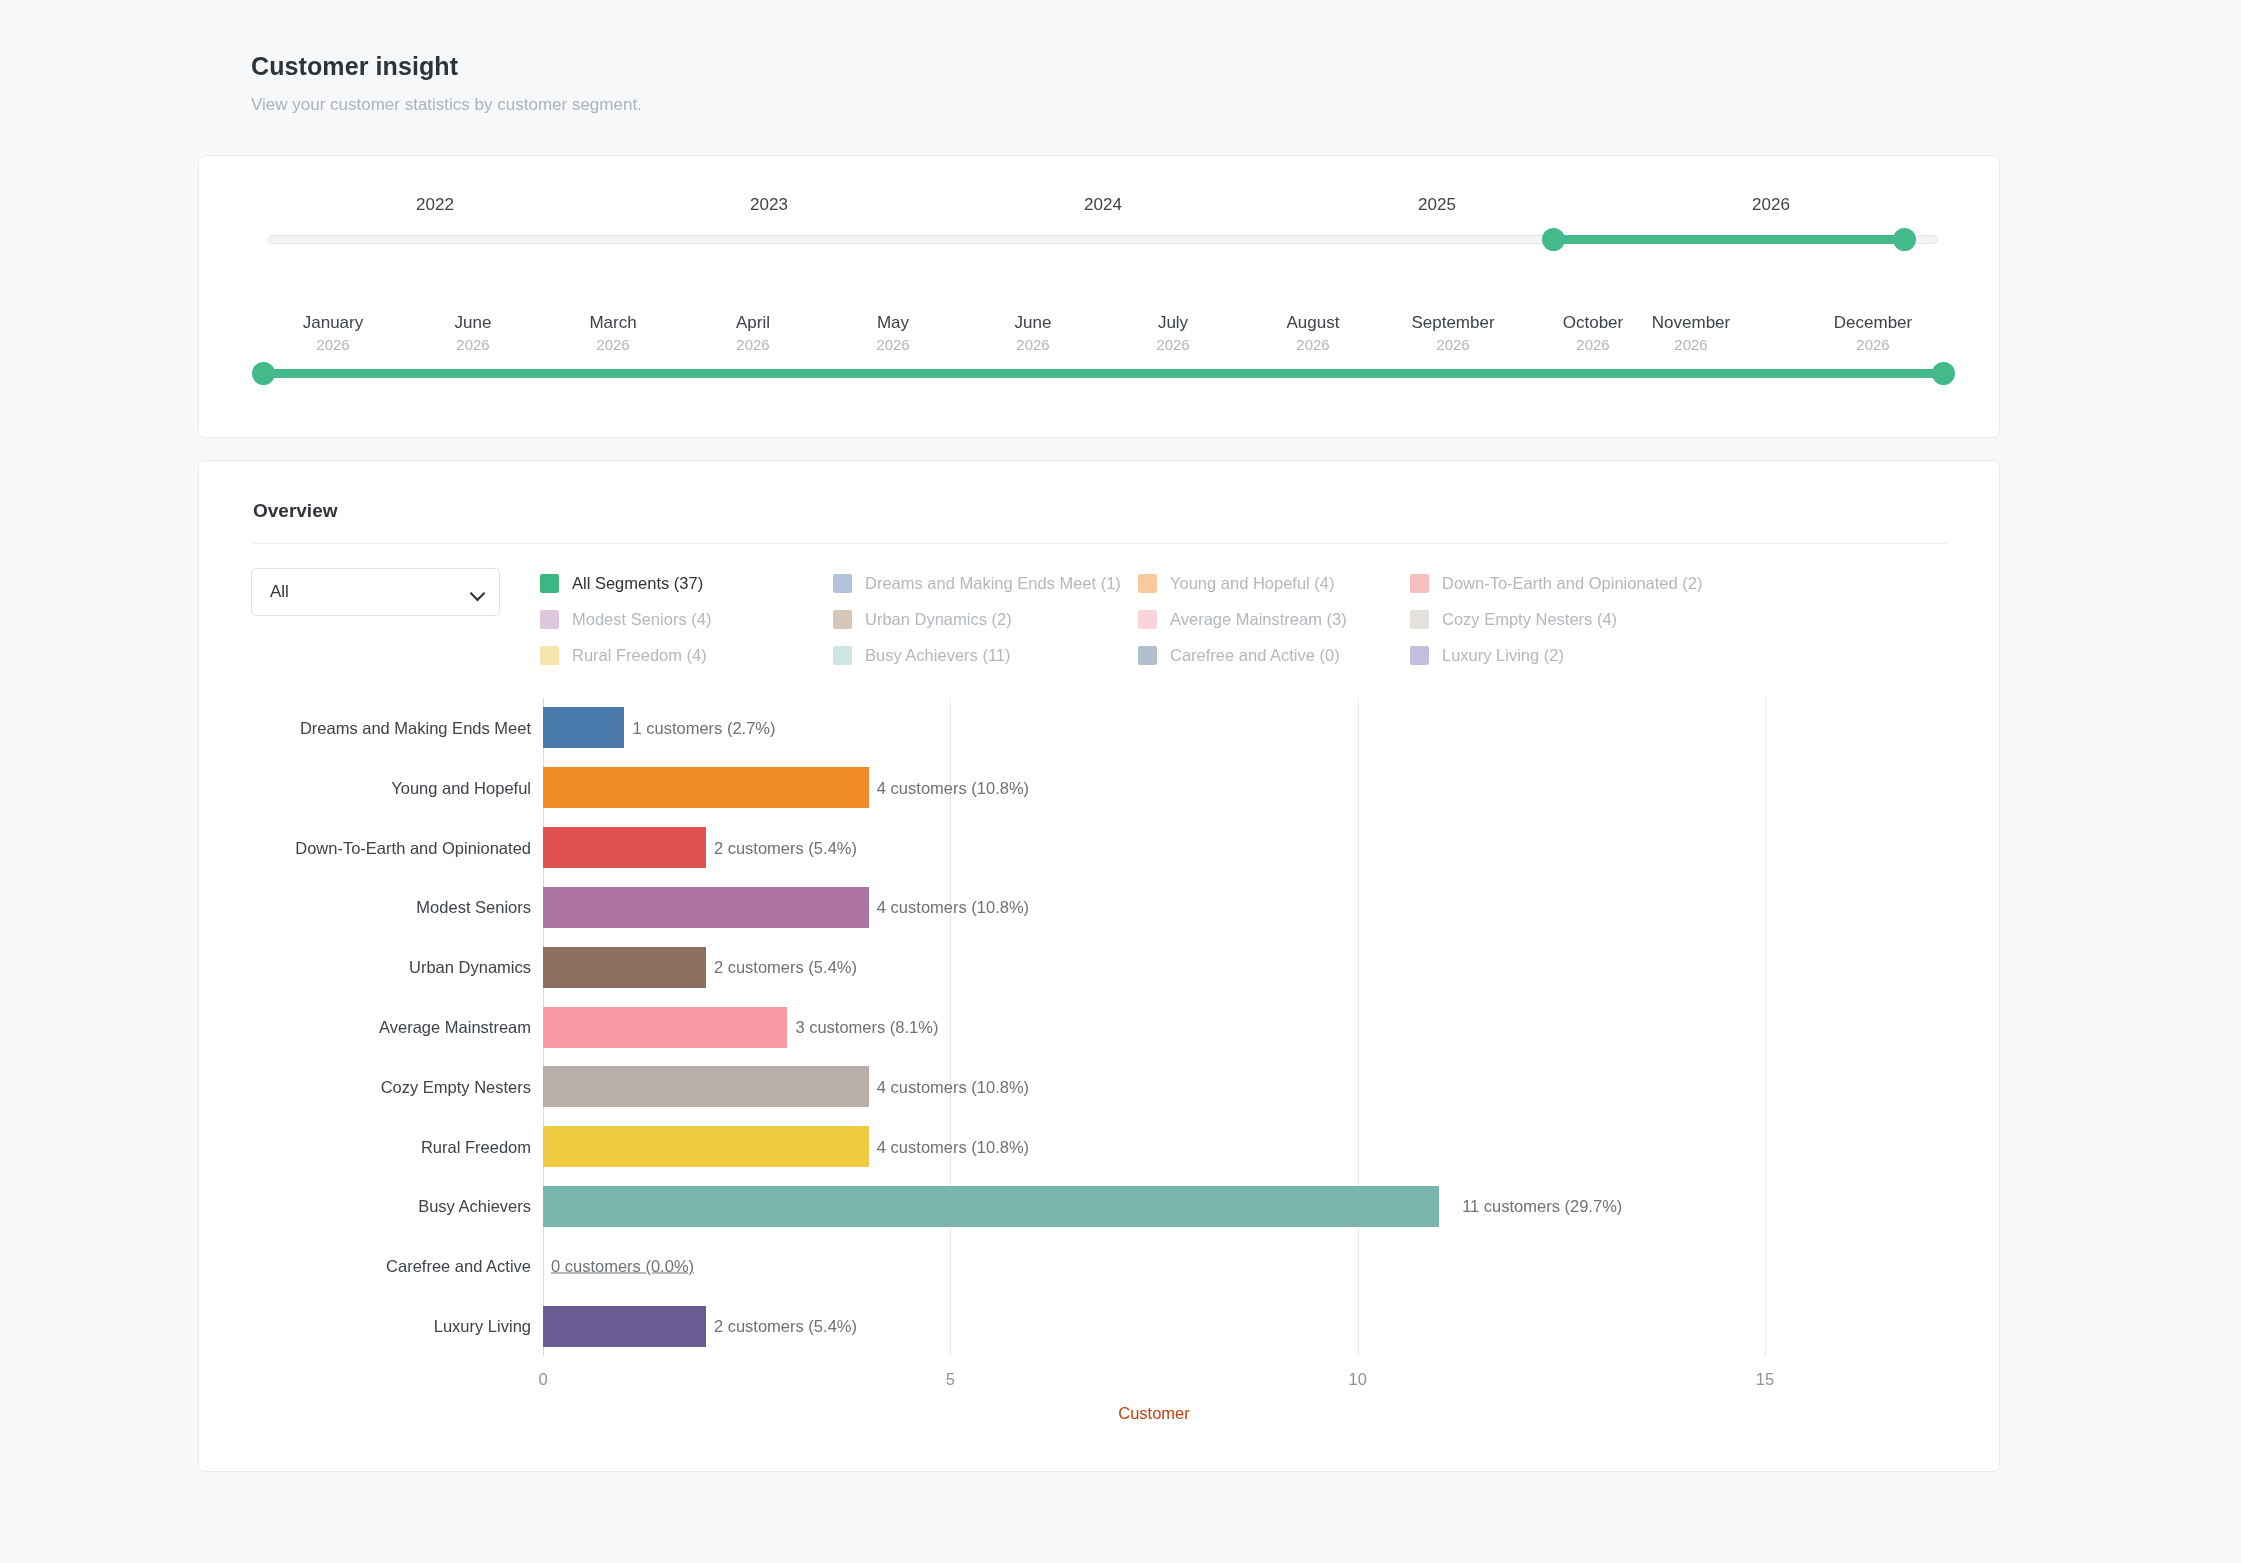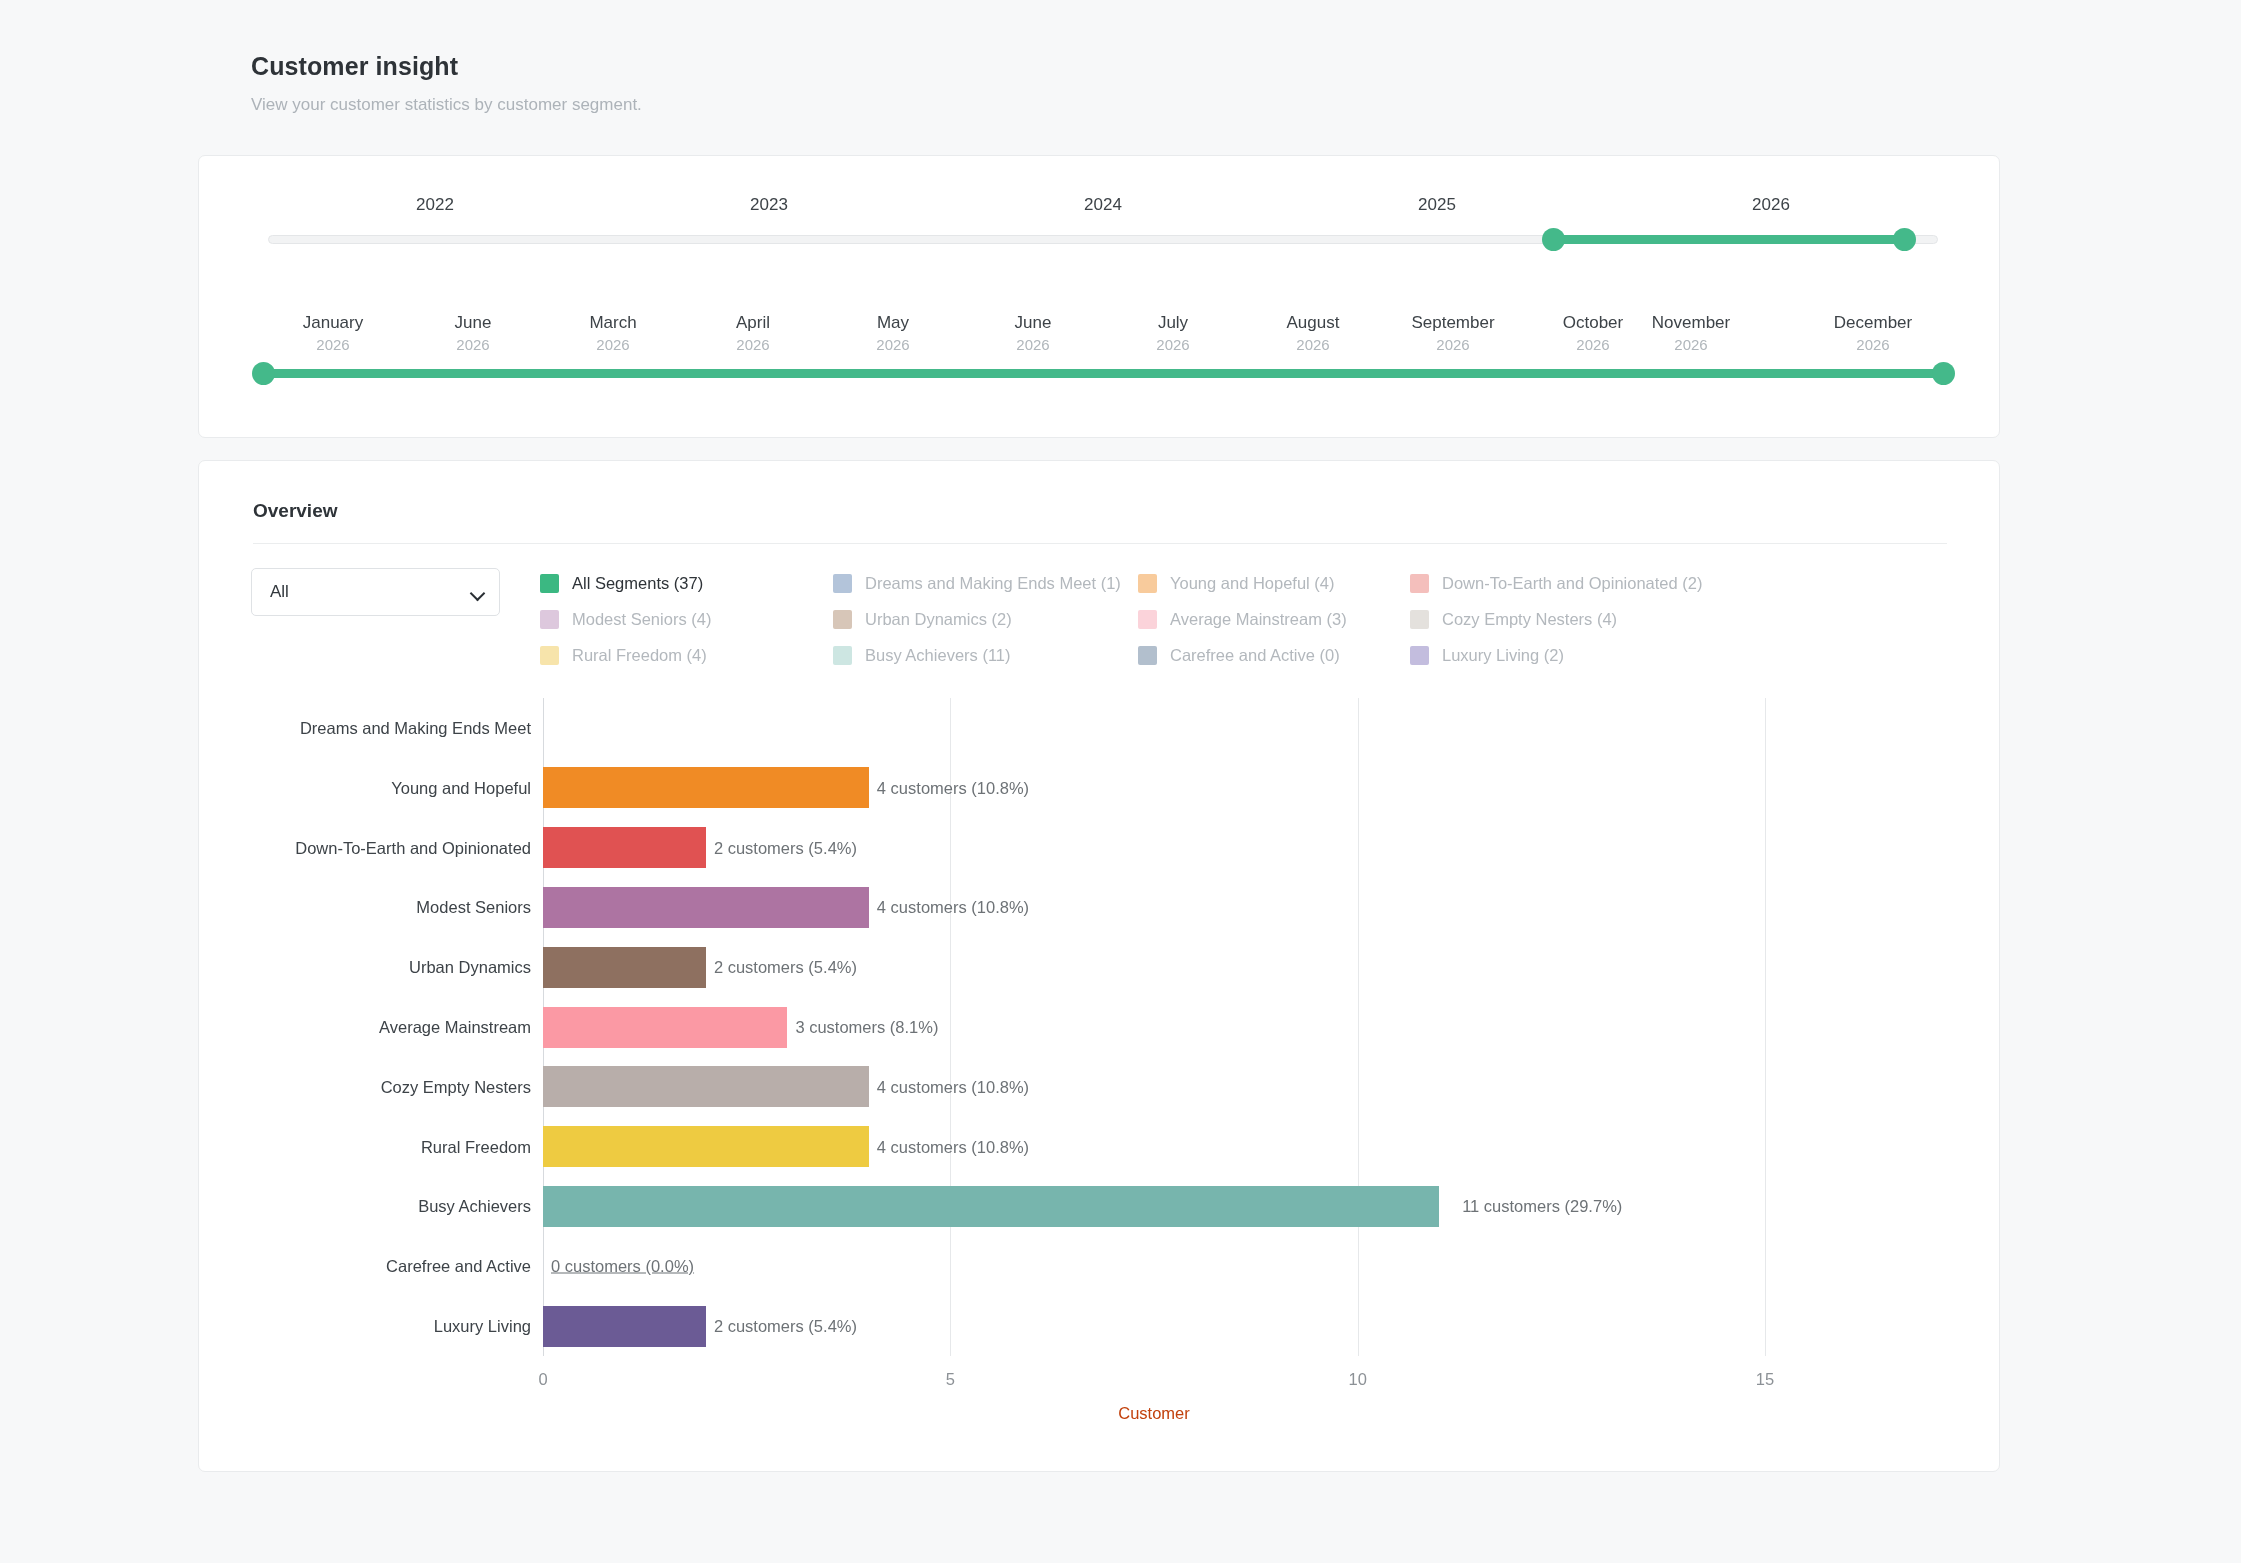--- a/index.html
+++ b/index.html
@@ -271,20 +271,24 @@
         </div>
       </div>
     </div>
 
   <div class="chart">
     <div class="plot" id="plot">
         <div class="gridline axis0" style="left: 0px;"></div>
         <div class="gridline" style="left: 407.333px;"></div>
         <div class="gridline" style="left: 814.667px;"></div>
         <div class="gridline" style="left: 1222px;"></div>
+        <div class="bar-row" style="top: 9.40909px; width: 1222px;">
+          <div class="bar" style="width: 81.4667px; background: rgb(74, 122, 171);"></div>
+          <div class="bar-value" style="left: 89.4667px;">1 customers (2.7%)</div>
+        </div>
         <div class="bar-row" style="top: 69.2273px; width: 1222px;">
           <div class="bar" style="width: 325.867px; background: rgb(240, 139, 37);"></div>
           <div class="bar-value" style="left: 333.867px;">4 customers (10.8%)</div>
         </div>
         <div class="bar-row" style="top: 129.045px; width: 1222px;">
           <div class="bar" style="width: 162.933px; background: rgb(224, 82, 82);"></div>
           <div class="bar-value" style="left: 170.933px;">2 customers (5.4%)</div>
         </div>
         <div class="bar-row" style="top: 188.864px; width: 1222px;">
           <div class="bar" style="width: 325.867px; background: rgb(173, 116, 162);"></div>

